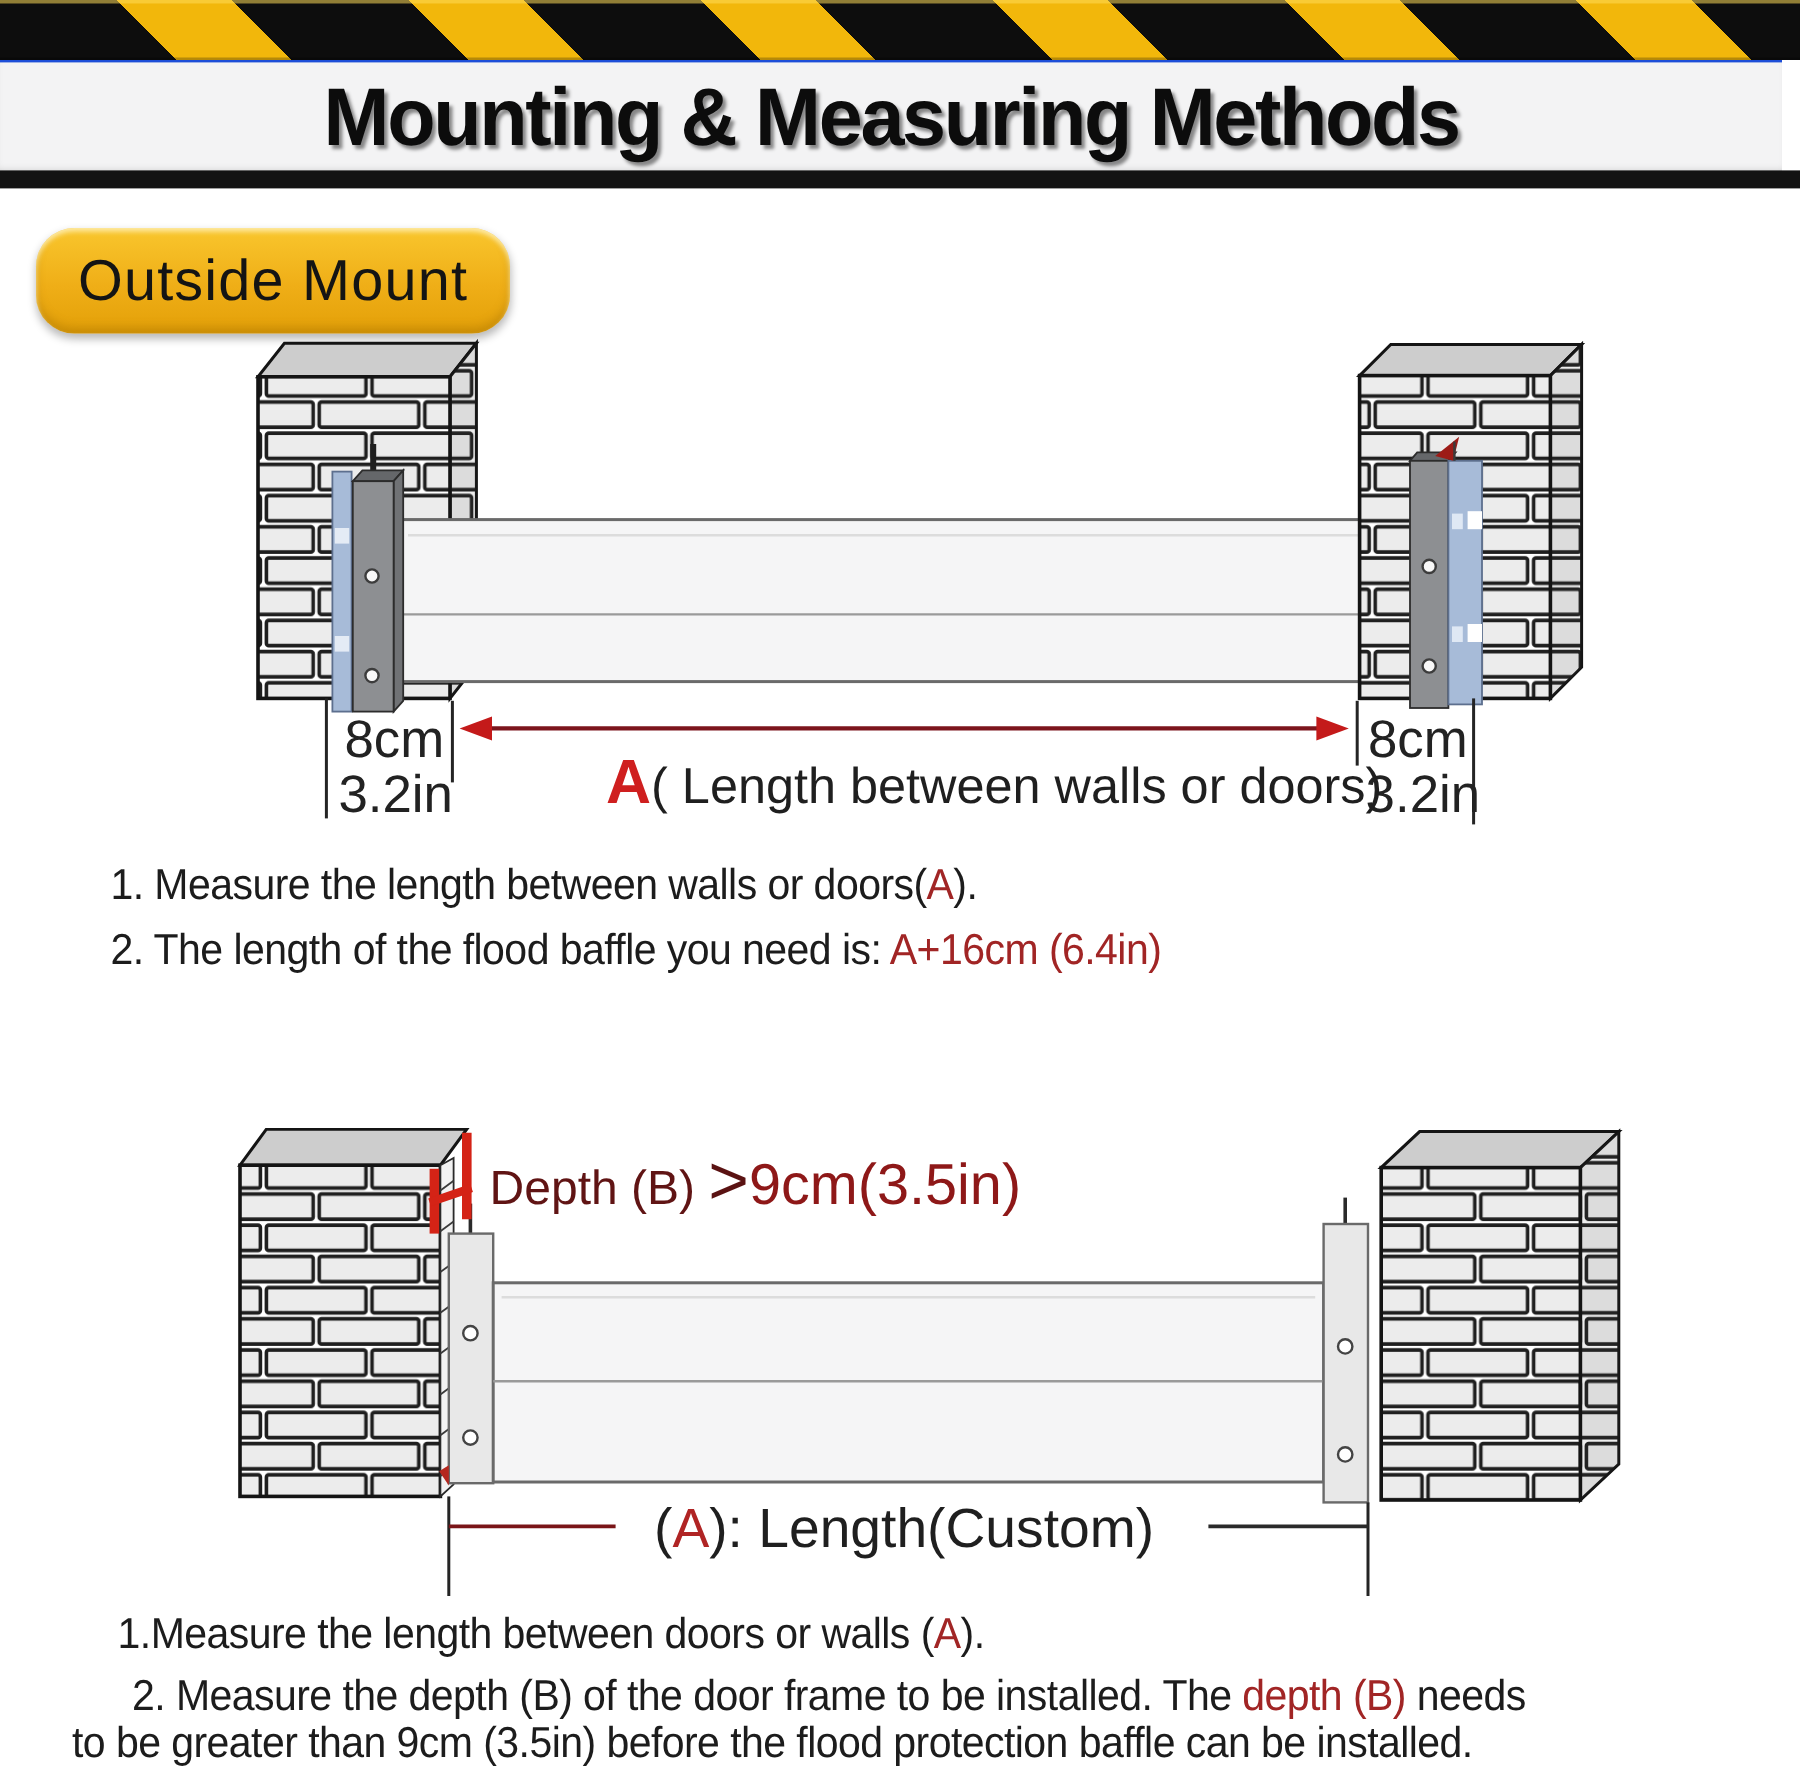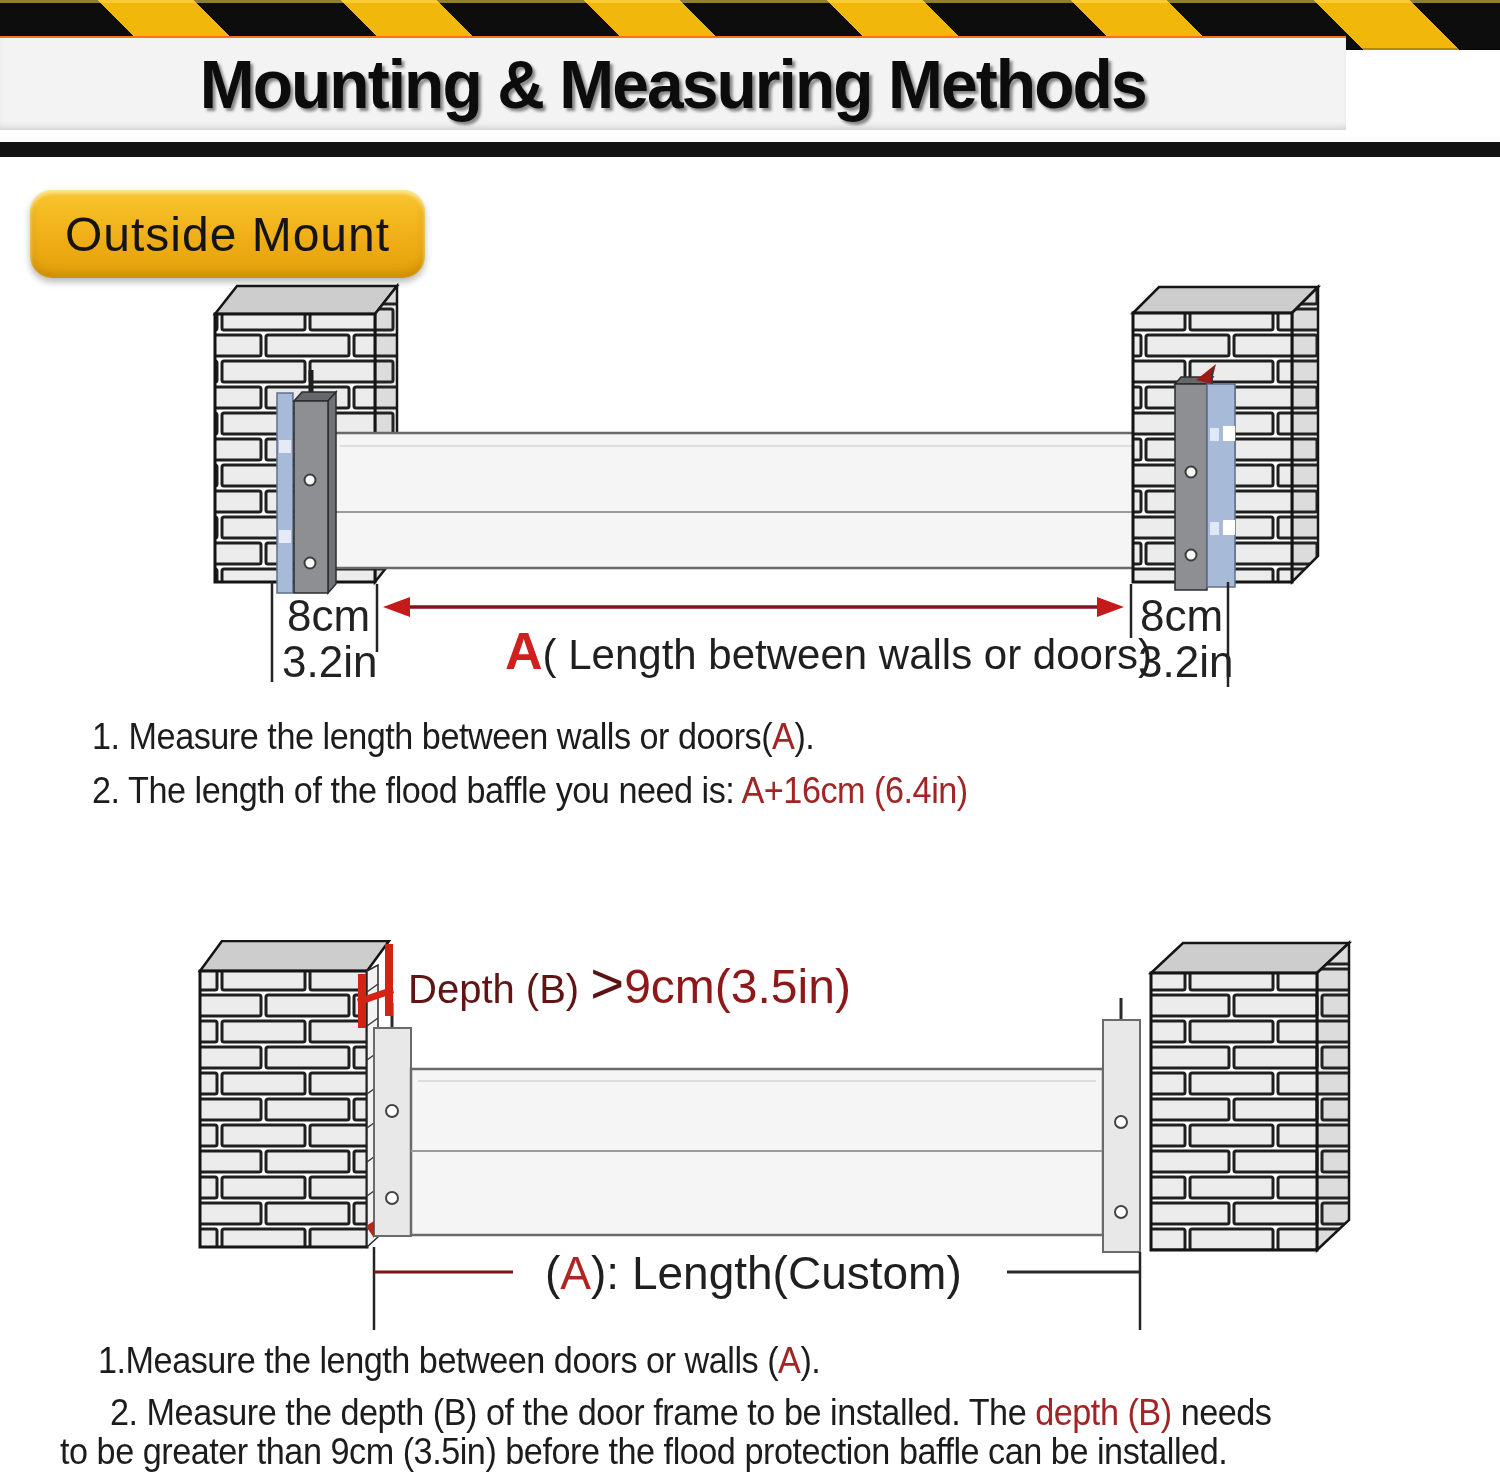--- a/index.html
+++ b/index.html
@@ -3,29 +3,29 @@
 <meta charset="utf-8">
 <style>
   html,body{margin:0;padding:0;background:#fff;}
   .page{position:relative;width:1500px;height:1475px;background:#ffffff;overflow:hidden;
         font-family:"Liberation Sans","DejaVu Sans",sans-serif;color:#1c1c1c;}
 
   
   .hazard-band{position:absolute;top:0;left:0;width:1500px;height:50px;
     background:repeating-linear-gradient(45deg,#0d0d0d 0 104px,#f2b70b 104px 172px);
     box-shadow:inset 0 3px 0 rgba(255,220,90,.55), inset 0 -2px 0 rgba(0,0,0,.25);}
-  .title-bar{position:absolute;top:36px;left:0;width:1346px;height:92px;background:#f3f3f4;
-    border-top:2px solid #f97316;display:flex;align-items:center;justify-content:center;
+  .title-bar{position:absolute;top:50px;left:0;width:1485px;height:92px;background:#f3f3f4;
+    border-top:2px solid #1d4ed8;display:flex;align-items:center;justify-content:center;
     box-shadow:inset 0 -6px 8px -6px rgba(0,0,0,.25);}
   .title-bar h1{margin:0;font-size:68px;font-weight:bold;letter-spacing:-2px;color:#0c0c0c;
     text-shadow:3px 3px 3px rgba(0,0,0,.45);transform:scaleX(.97);}
   .black-bar{position:absolute;top:142px;left:0;width:1500px;height:15px;background:#131313;}
 
   
-  .badge{position:absolute;left:30px;width:395px;height:88px;border-radius:22px;
+  .badge{position:absolute;left:30px;width:395px;height:88px;border-radius:32px;
     background:linear-gradient(180deg,#f9c62d 0%,#efae17 55%,#e3a008 100%);
     box-shadow:0 4px 7px rgba(0,0,0,.28), inset 0 3px 4px rgba(255,240,180,.9), inset 0 -5px 8px rgba(150,100,0,.35);
     display:flex;align-items:center;justify-content:center;}
   .badge span{font-size:48px;color:#141414;letter-spacing:1px;}
   .badge-outside{top:190px;}
   .badge-inside{top:838px;}
 
   
   .diagram{position:absolute;left:0;width:1500px;display:block;}
   .diagram-outside{top:280px;height:420px;}

